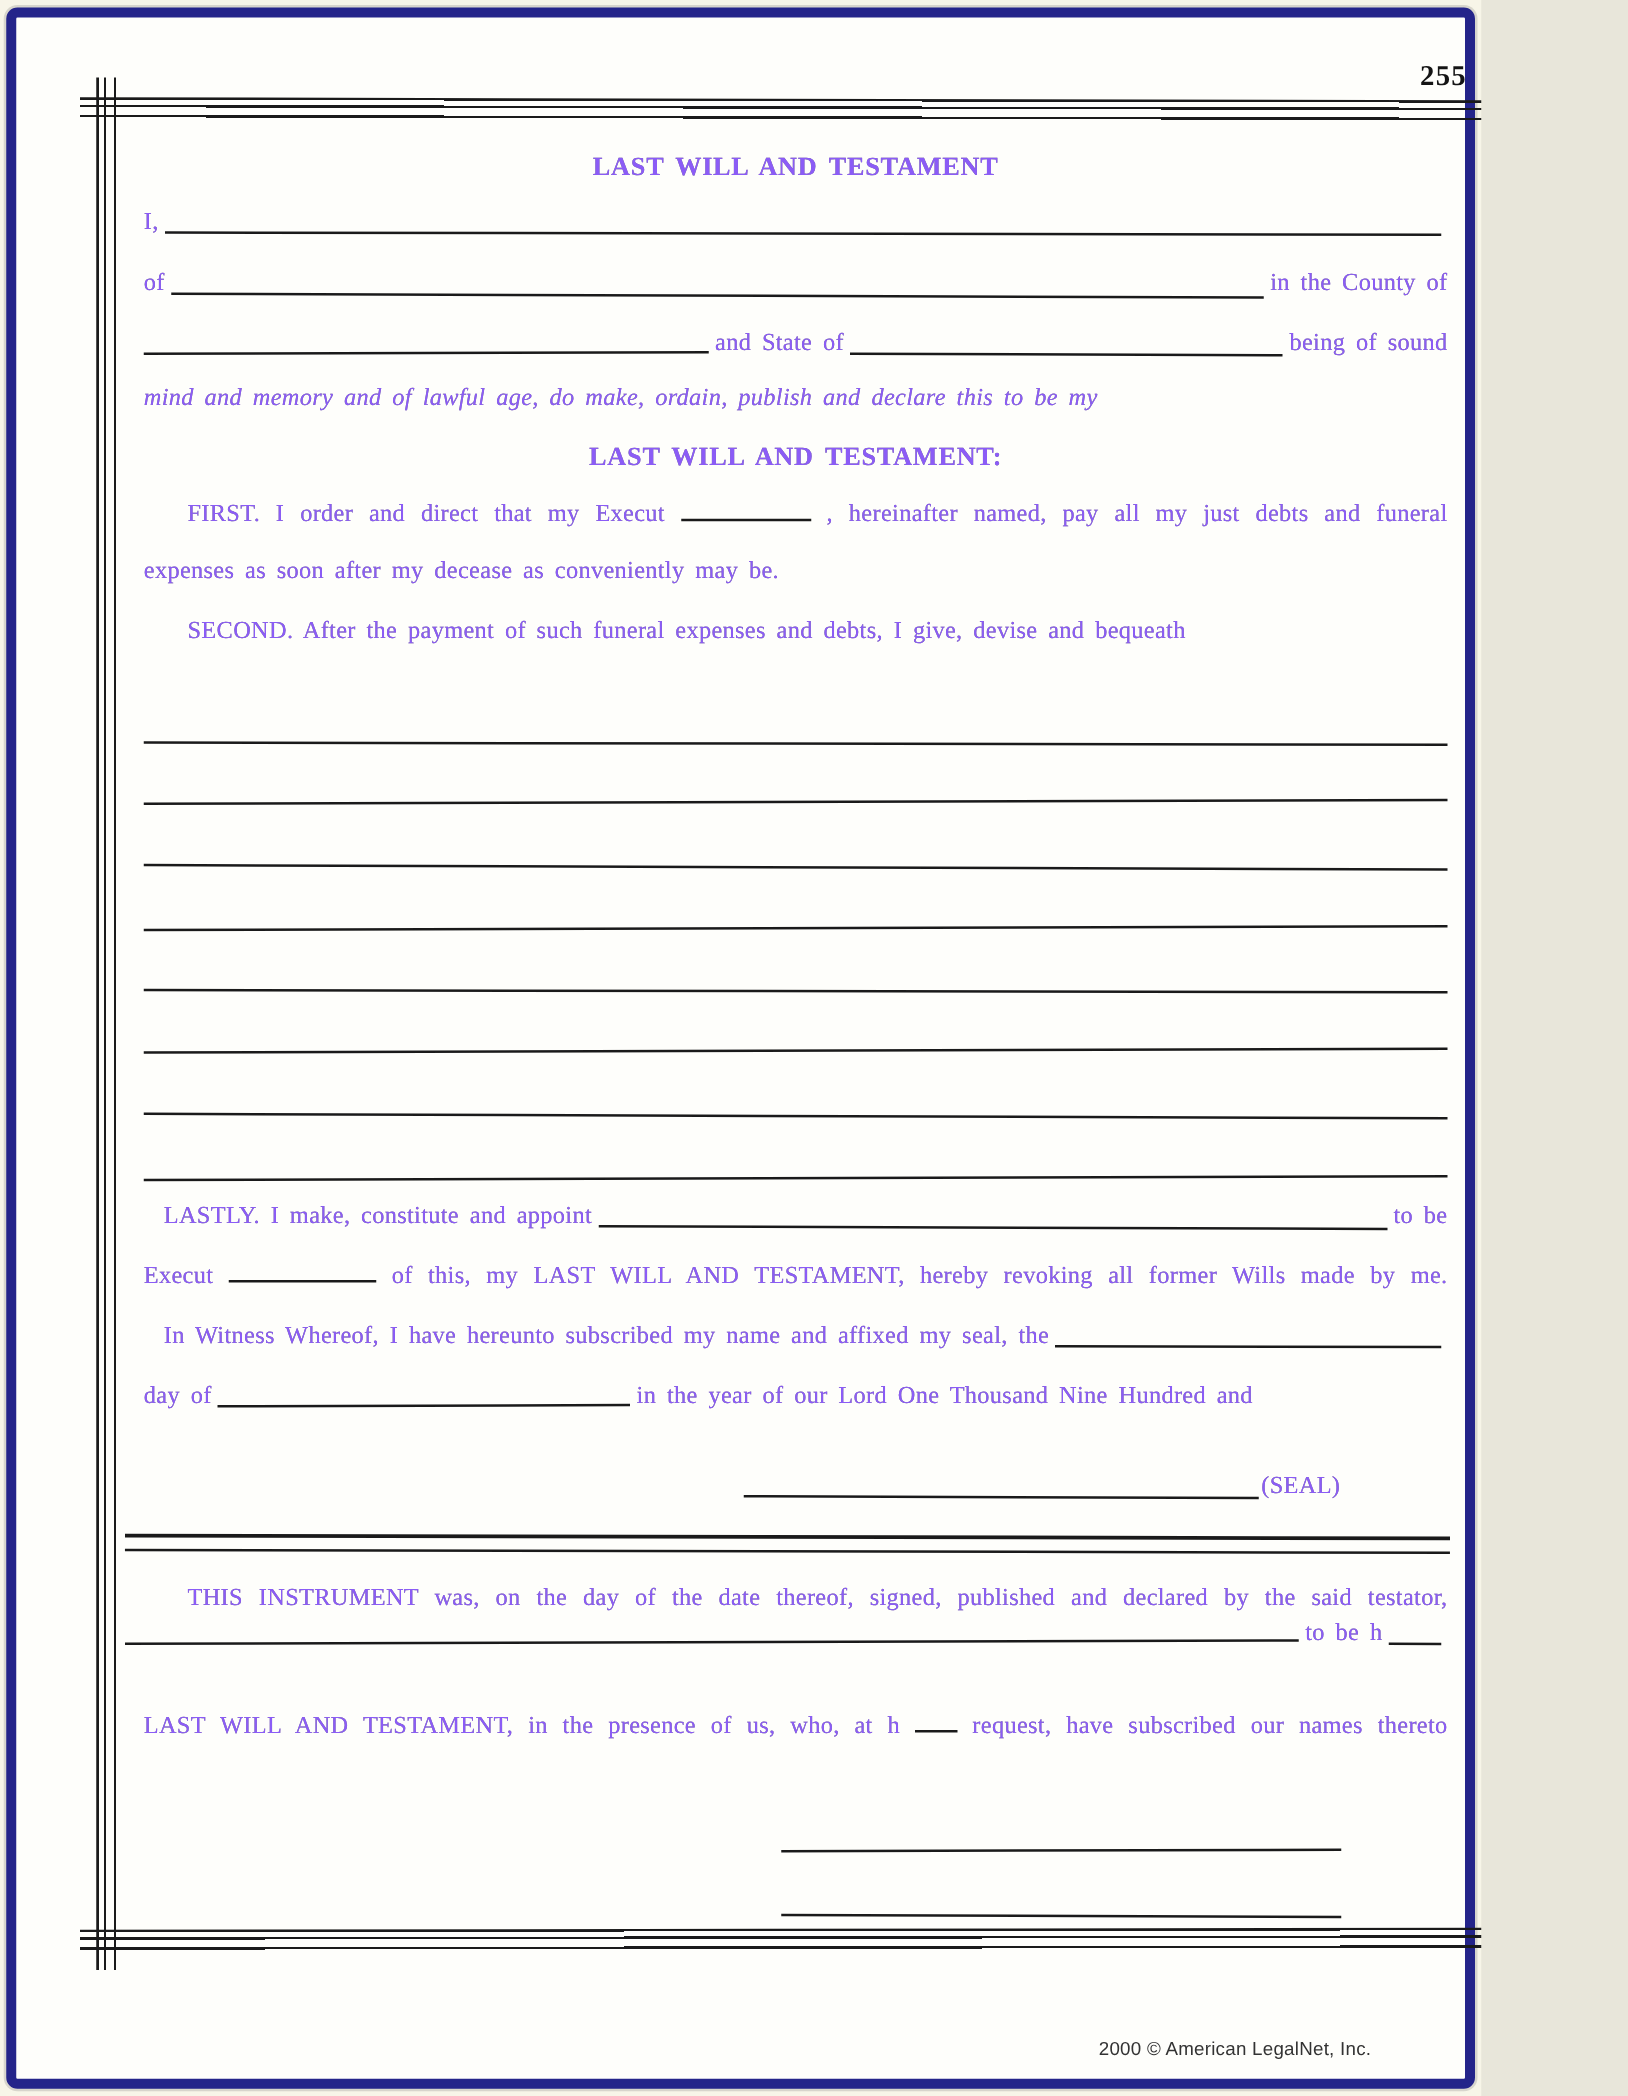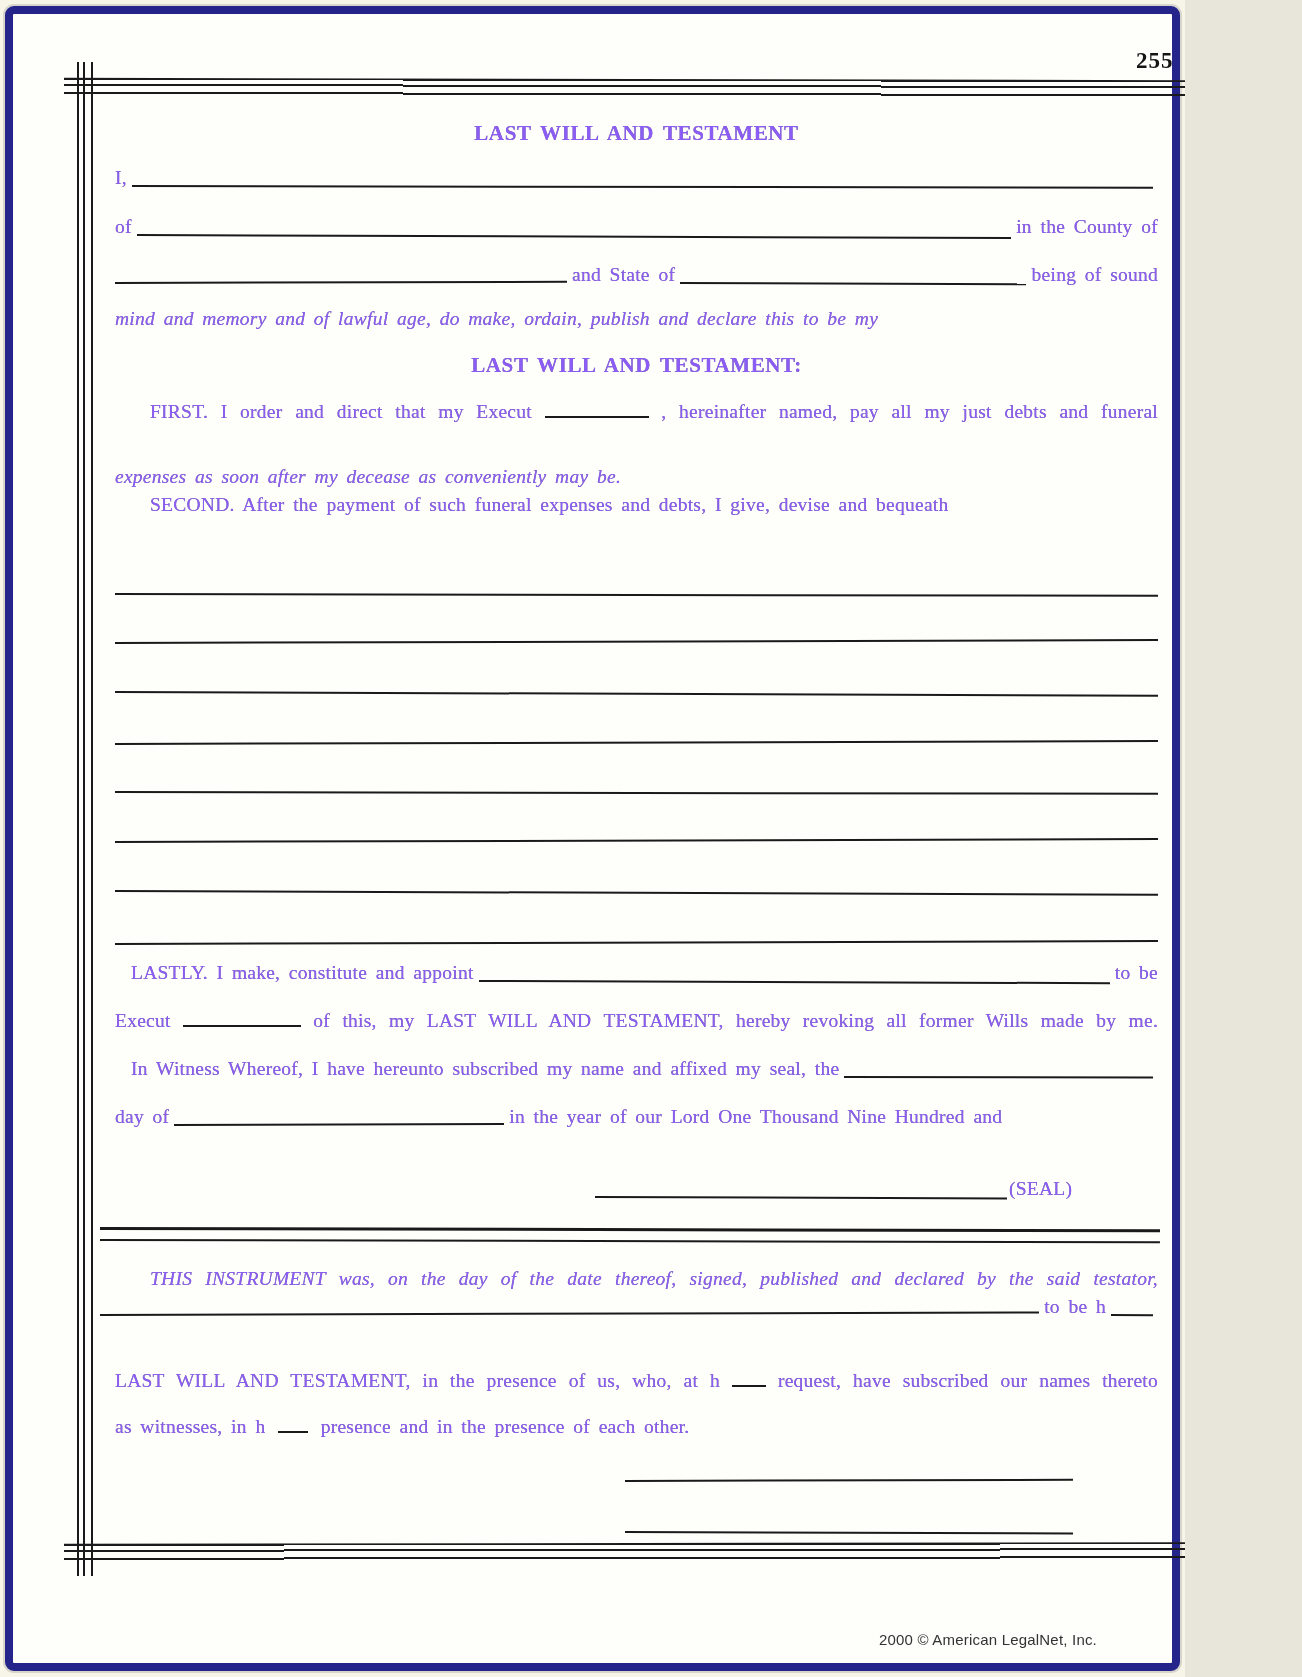--- a/index.html
+++ b/index.html
@@ -126,21 +126,21 @@
 
   <div class="row" style="top:306px;font-style:italic;">mind and memory and of lawful age, do make, ordain, publish and declare this to be my</div>
 
   <div class="row center bold" style="top:352px;font-size:21px;">LAST WILL AND TESTAMENT:</div>
 
   <div class="row jlast indent" style="top:399px;">
     <span>FIRST. I order and direct that my Execut</span>
     <span class="blank" style="width:104px;"></span>
     <span>, hereinafter named, pay all my just debts and funeral</span>
   </div>
-  <div class="row" style="top:464px;font-style:italic;">expenses as soon after my decease as conveniently may be.</div>
+  <div class="row" style="top:444px;">expenses as soon after my decease as conveniently may be.</div>
 
   <div class="row indent" style="top:492px;">SECOND. After the payment of such funeral expenses and debts, I give, devise and bequeath</div>
 
   <div class="blank-line t3" style="top:593px;"></div>
   <div class="blank-line t2" style="top:642px;"></div>
   <div class="blank-line t1" style="top:691px;"></div>
   <div class="blank-line t2" style="top:743px;"></div>
   <div class="blank-line t3" style="top:791px;"></div>
   <div class="blank-line t2" style="top:841px;"></div>
   <div class="blank-line t1" style="top:890px;"></div>
@@ -167,37 +167,32 @@
     <span>in the year of our Lord One Thousand Nine Hundred and</span>
   </div>
 
   <div class="row flexrow" style="top:1176px;left:595px;width:492px;">
     <span class="fill fixed t1" style="width:412px;margin-left:0;margin-right:2px;"></span>
     <span>(SEAL)</span>
   </div>
 
   <div class="separator"></div>
 
-  <div class="row jlast indent" style="top:1266px;font-style:italic;">THIS INSTRUMENT was, on the day of the date thereof, signed, published and declared by the said testator,</div>
+  <div class="row jlast indent" style="top:1266px;">THIS INSTRUMENT was, on the day of the date thereof, signed, published and declared by the said testator,</div>
 
   <div class="row flexrow" style="top:1278px;left:100px;width:1058px;margin-top:16px;">
     <span class="fill t2" style="margin-left:0;"></span>
     <span>to be h</span>
     <span class="fill fixed t1" style="width:42px;"></span>
   </div>
 
   <div class="row jlast" style="top:1368px;">
     <span>LAST WILL AND TESTAMENT, in the presence of us, who, at h</span>
     <span class="blank" style="width:34px;"></span>
     <span>request, have subscribed our names thereto</span>
   </div>
 
-  <div class="row" style="top:1414px;">
-    <span>as witnesses, in h</span>
-    <span class="blank" style="width:30px;margin:0 4px;"></span>
-    <span>presence and in the presence of each other.</span>
-  </div>
 
   <div class="wline t2" style="top:1480px;"></div>
   <div class="wline t1" style="top:1531px;"></div>
 
   <div class="footer">2000 © American LegalNet, Inc.</div>
 </div>
 
 </body></html>

